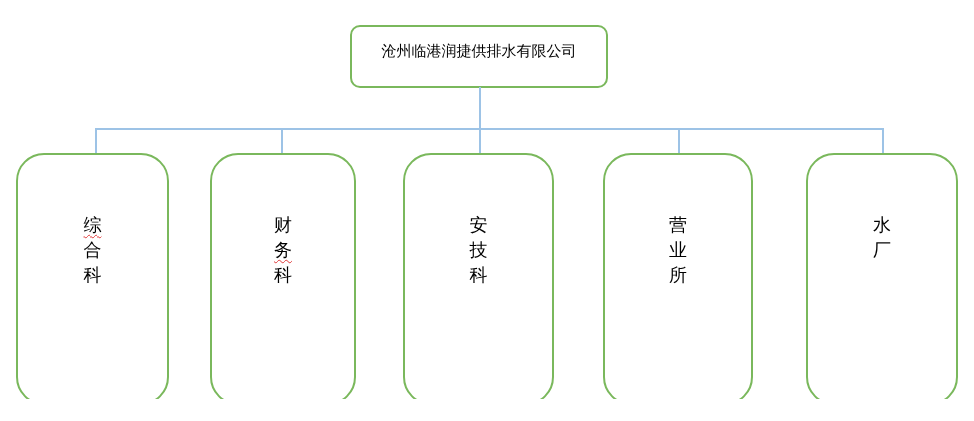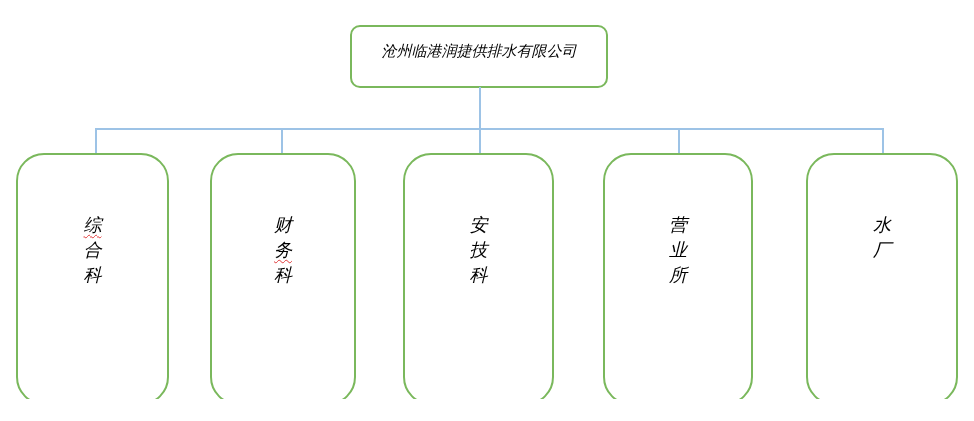--- a/index.html
+++ b/index.html
@@ -10,21 +10,20 @@
     --c-bg:#ffffff;
   }
   html,body{margin:0;padding:0;background:var(--c-bg);}
   .canvas{
     position:relative;
     width:974px;height:399px;
     background:var(--c-bg);
     overflow:hidden;
     font-family:"Liberation Serif","DejaVu Serif",serif;
     color:var(--c-text);
-    font-style:italic;
   }
   
   .root-box{
     position:absolute;left:350px;top:25px;width:258px;height:63px;
     box-sizing:border-box;
     border:2px solid var(--c-border);
     border-radius:10px;
     background:var(--c-bg);
     display:flex;align-items:center;justify-content:center;
     padding-bottom:10px;

